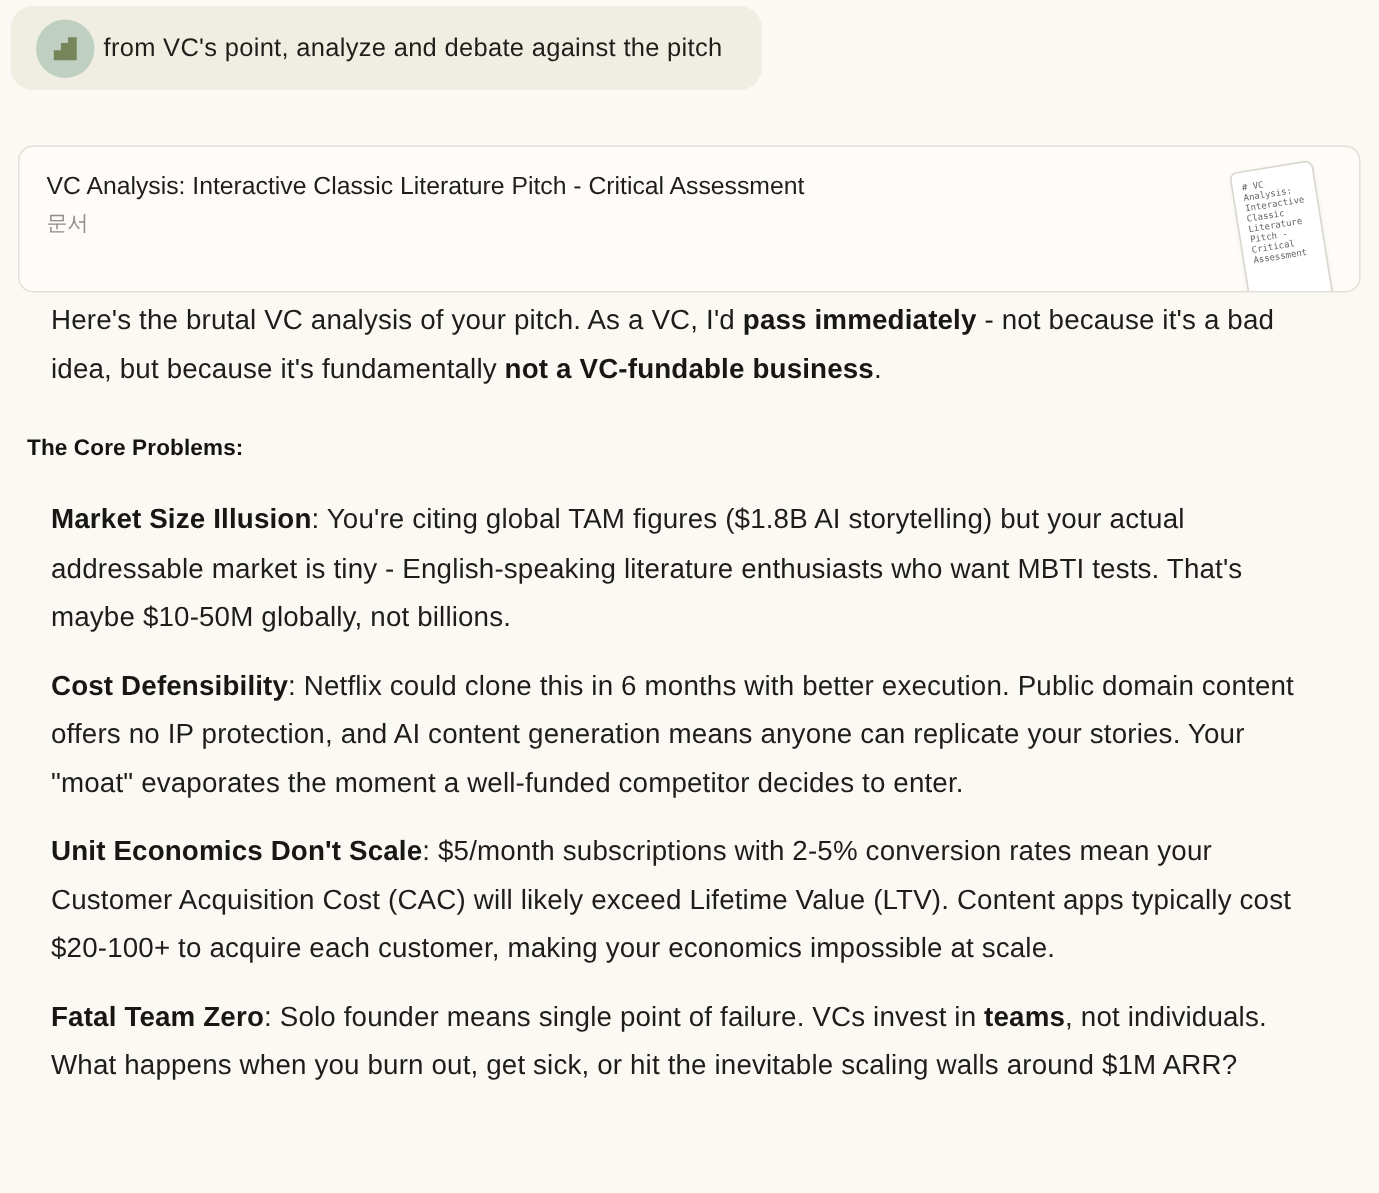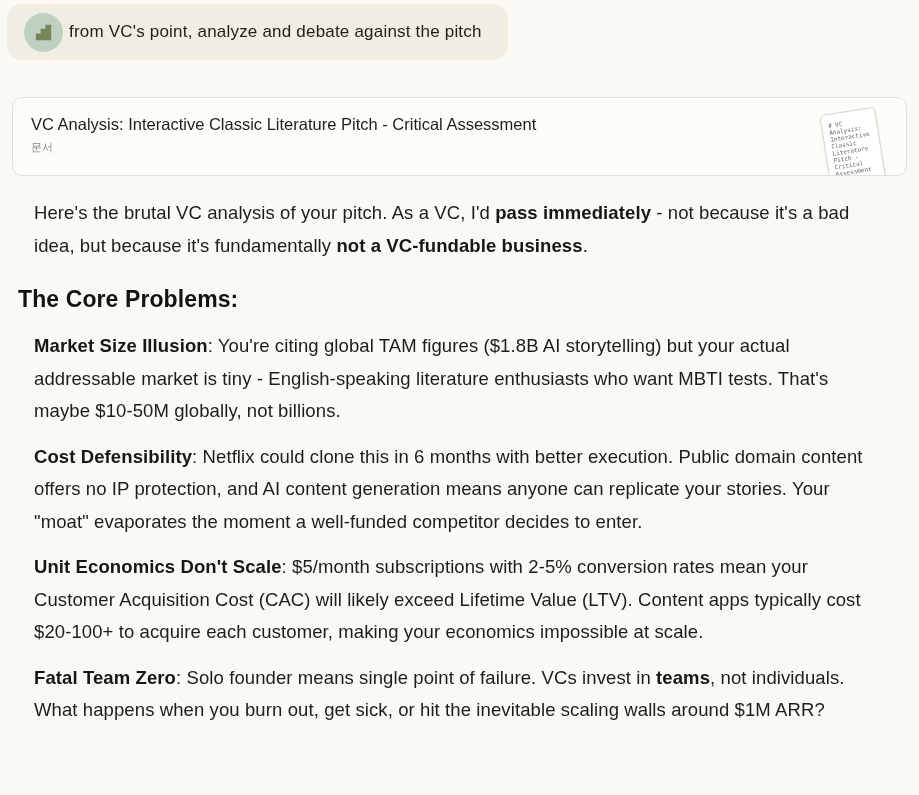--- a/index.html
+++ b/index.html
@@ -21,45 +21,45 @@
   }
   .avatar {
     width:39px; height:39px; border-radius:50%;
     background:#BFD0C3; flex:0 0 auto;
     display:flex; align-items:center; justify-content:center;
   }
   .bubble-text { font-size:17px; color:#201E1B; letter-spacing:0.2px; white-space:nowrap; }
 
   
   .card {
-    position:absolute; left:12px; top:97px; width:895px; height:79px;
+    position:absolute; left:12px; top:97px; width:895px; height:98px;
     background:#FDFCF9; border:1px solid #E3E0D7; border-radius:10px;
     overflow:hidden; padding:16px 18px 0 18px; cursor:pointer;
   }
   .card-title { font-size:16.5px; color:#1F1E1B; line-height:21px; }
-  .card-subtitle { margin-top:5px; font-size:11px; color:#8F8D85; font-family:"Liberation Sans", sans-serif; }
+  .card-subtitle { margin-top:5px; font-size:14px; color:#8F8D85; font-family:"Liberation Sans", sans-serif; }
   .thumb {
     position:absolute; right:31px; top:13px; width:56px; height:92px;
     background:#FFFFFF; border:1px solid #D8D5CC; border-radius:5px;
     transform:rotate(-9deg); transform-origin:50% 0;
     padding:7px 6px; box-shadow:0 1px 3px rgba(0,0,0,0.07);
     font-family:"DejaVu Sans Mono", monospace;
     font-size:6px; line-height:7px; color:#66655F; overflow:hidden;
   }
   .thumb-line { height:7px; white-space:nowrap; }
 
   
   .content { position:absolute; left:18px; top:197px; width:862px; }
   .content p {
     font-size:18.5px; line-height:32.5px; letter-spacing:0.1px;
     margin:0 0 13px 16px; color:#1E1D1A;
   }
   .content p strong, .content p b { font-weight:bold; color:#181713; }
   .content h2 {
-    font-size:23px; line-height:30px; font-weight:bold; color:#141310;
+    font-size:15px; line-height:30px; font-weight:bold; color:#141310;
     margin:22px 0 16px 0; letter-spacing:0.1px;
   }
 </style>
 </head>
 <body>
 
 <div class="bubble">
   <span class="avatar">
     <svg width="23" height="23" viewBox="0 0 24 24" aria-hidden="true">
       <path d="M4 20 L4 13 L9 13 L9 8 L14 8 L14 4 L20 4 L20 20 Z" fill="#76855A"></path>

